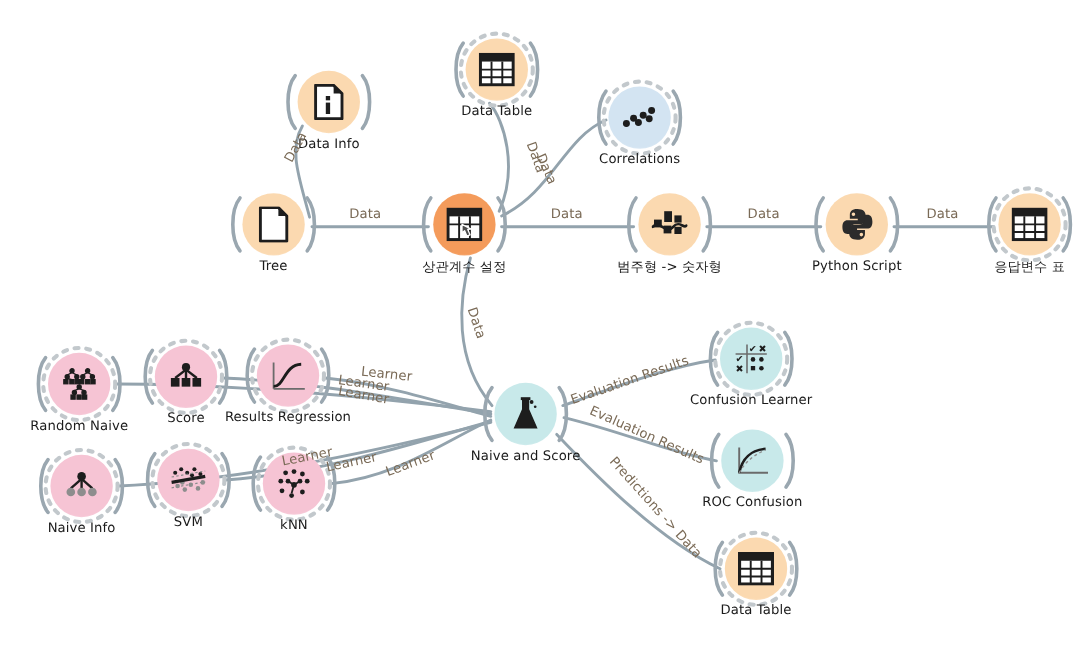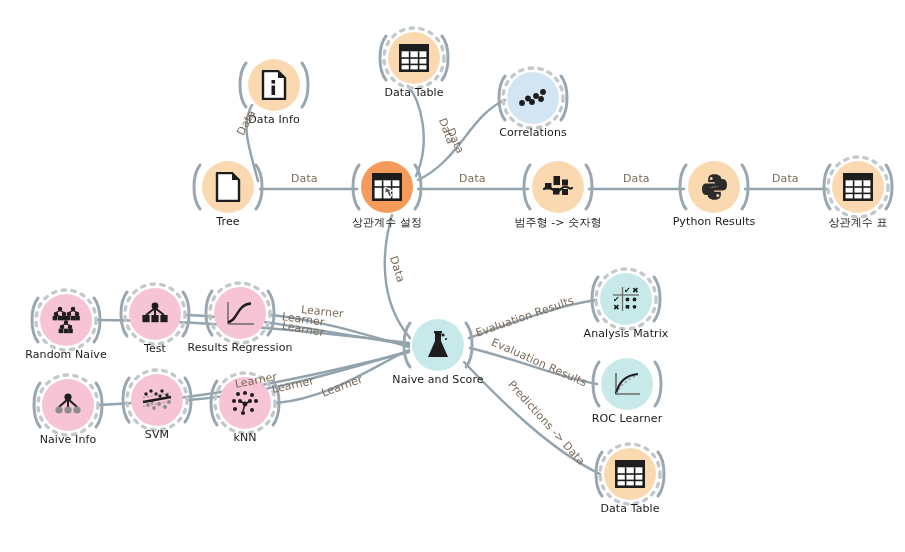--- a/index.html
+++ b/index.html
@@ -212,21 +212,21 @@
             <svg class="ico" width="27" height="28" viewBox="0 0 27 28">
       <path d="M13.5 1.2 C8.6 1.2 7.2 3.4 7.2 6.2 v3.1 h6.6 v1.2 H5.3 C2.6 10.5 1 12.3 1 16.2
                c0 3.7 1.5 5.8 4.3 5.8 h2.1 v-3.6 c0-2.9 2.2-4.6 4.6-4.6 h4.4 c2.3 0 3.9-1.6 3.9-3.9
                V6.2 C20.3 3.6 18.4 1.2 13.5 1.2 z M10.2 4 a1.5 1.5 0 1 1 0 3 a1.5 1.5 0 0 1 0 -3 z" fill="#2b2b2b"></path>
       <path d="M13.5 26.8 c4.9 0 6.3-2.2 6.3-5 v-3.1 h-6.6 v-1.2 h8.5 c2.7 0 4.3-1.8 4.3-5.7
                0-3.7-1.5-5.8-4.3-5.8 h-2.1 v3.6 c0 2.9-2.2 4.6-4.6 4.6 H10.6 c-2.3 0-3.9 1.6-3.9 3.9
                v3.7 C6.7 24.4 8.6 26.8 13.5 26.8 z M16.8 24 a1.5 1.5 0 1 1 0-3 a1.5 1.5 0 0 1 0 3 z" fill="#2b2b2b"></path>
             </svg>
           </span>
         </div>
-        <div class="node-label">Python Results</div>
+        <div class="node-label">Python Script</div>
       </div>
       <div class="node" style="left: 858px; top: 187px;">
         <svg width="66" height="66" viewBox="0 0 66 66" style="position: absolute; left: -33px; top: -33px;">
           <circle cx="33" cy="33" r="30" fill="none" stroke="#c2c8cc" stroke-width="3.4" stroke-dasharray="3.4 6.4" stroke-linecap="round"></circle>
         </svg>
         <svg width="80" height="56" viewBox="0 0 80 56" style="position: absolute; left: -40px; top: -28px;">
           <path d="M 12 6 C 4 16, 4 40, 12 50" fill="none" stroke="#9aa7b0" stroke-width="3" stroke-linecap="round"></path>
           <path d="M 68 6 C 76 16, 76 40, 68 50" fill="none" stroke="#9aa7b0" stroke-width="3" stroke-linecap="round"></path>
         </svg>
         <div class="node-body" style="background: radial-gradient(circle at 50% 42%, rgb(251, 217, 176) 55%, rgb(251, 217, 176) 72%, rgba(255, 255, 255, 0) 100%);">
@@ -234,21 +234,21 @@
             <svg class="ico" width="30" height="28" viewBox="0 0 30 28">
       <rect x="1.3" y="1.3" width="27.4" height="25.4" fill="#ffffff" stroke="#1d1d1d" stroke-width="2.6"></rect>
       <rect x="1.3" y="1.3" width="27.4" height="6" fill="#1d1d1d"></rect>
       <line x1="10.6" y1="7.3" x2="10.6" y2="26.7" stroke="#1d1d1d" stroke-width="1.6"></line>
       <line x1="19.6" y1="7.3" x2="19.6" y2="26.7" stroke="#1d1d1d" stroke-width="1.6"></line>
       <line x1="1.3" y1="14" x2="28.7" y2="14" stroke="#1d1d1d" stroke-width="1.6"></line>
       <line x1="1.3" y1="20.4" x2="28.7" y2="20.4" stroke="#1d1d1d" stroke-width="1.6"></line>
             </svg>
           </span>
         </div>
-        <div class="node-label">상관계수 표</div>
+        <div class="node-label">응답변수 표</div>
       </div>
       <div class="node" style="left: 66px; top: 320px;">
         <svg width="66" height="66" viewBox="0 0 66 66" style="position: absolute; left: -33px; top: -33px;">
           <circle cx="33" cy="33" r="30" fill="none" stroke="#c2c8cc" stroke-width="3.4" stroke-dasharray="3.4 6.4" stroke-linecap="round"></circle>
         </svg>
         <svg width="80" height="56" viewBox="0 0 80 56" style="position: absolute; left: -40px; top: -28px;">
           <path d="M 12 6 C 4 16, 4 40, 12 50" fill="none" stroke="#9aa7b0" stroke-width="3" stroke-linecap="round"></path>
           <path d="M 68 6 C 76 16, 76 40, 68 50" fill="none" stroke="#9aa7b0" stroke-width="3" stroke-linecap="round"></path>
         </svg>
         <div class="node-body" style="background: radial-gradient(circle at 50% 42%, rgb(246, 196, 212) 55%, rgb(246, 196, 212) 72%, rgba(255, 255, 255, 0) 100%);">
@@ -302,21 +302,21 @@
       <line x1="14" y1="6" x2="5" y2="13" stroke="#1d1d1d" stroke-width="2"></line>
       <line x1="14" y1="6" x2="14" y2="13" stroke="#1d1d1d" stroke-width="2"></line>
       <line x1="14" y1="6" x2="23" y2="13" stroke="#1d1d1d" stroke-width="2"></line>
       <circle cx="14" cy="4" r="3.4" fill="#1d1d1d"></circle>
       <rect x="1.4" y="13" width="7.2" height="7.2" fill="#1d1d1d"></rect>
       <rect x="10.4" y="13" width="7.2" height="7.2" fill="#1d1d1d"></rect>
       <rect x="19.4" y="13" width="7.2" height="7.2" fill="#1d1d1d"></rect>
             </svg>
           </span>
         </div>
-        <div class="node-label">Test</div>
+        <div class="node-label">Score</div>
       </div>
       <div class="node" style="left: 240px; top: 313px;">
         <svg width="66" height="66" viewBox="0 0 66 66" style="position: absolute; left: -33px; top: -33px;">
           <circle cx="33" cy="33" r="30" fill="none" stroke="#c2c8cc" stroke-width="3.4" stroke-dasharray="3.4 6.4" stroke-linecap="round"></circle>
         </svg>
         <svg width="80" height="56" viewBox="0 0 80 56" style="position: absolute; left: -40px; top: -28px;">
           <path d="M 12 6 C 4 16, 4 40, 12 50" fill="none" stroke="#9aa7b0" stroke-width="3" stroke-linecap="round"></path>
           <path d="M 68 6 C 76 16, 76 40, 68 50" fill="none" stroke="#9aa7b0" stroke-width="3" stroke-linecap="round"></path>
         </svg>
         <div class="node-body" style="background: radial-gradient(circle at 50% 42%, rgb(246, 196, 212) 55%, rgb(246, 196, 212) 72%, rgba(255, 255, 255, 0) 100%);">
@@ -456,37 +456,37 @@
       <text x="20" y="7" font-size="8" font-family="DejaVu Sans, sans-serif" fill="#1d1d1d">✖</text>
       <text x="1" y="16" font-size="8" font-family="DejaVu Sans, sans-serif" fill="#1d1d1d">✔</text>
       <text x="1" y="24" font-size="8" font-family="DejaVu Sans, sans-serif" fill="#1d1d1d">✖</text>
       <circle cx="15.5" cy="13.5" r="1.9" fill="#1d1d1d"></circle>
       <circle cx="22.5" cy="13.5" r="1.9" fill="#1d1d1d"></circle>
       <rect x="13.7" y="19" width="3.6" height="3.6" fill="#1d1d1d"></rect>
       <circle cx="22.5" cy="20.8" r="1.9" fill="#1d1d1d"></circle>
             </svg>
           </span>
         </div>
-        <div class="node-label">Analysis Matrix</div>
+        <div class="node-label">Confusion Learner</div>
       </div>
       <div class="node" style="left: 627px; top: 384px;">
         <svg width="80" height="56" viewBox="0 0 80 56" style="position: absolute; left: -40px; top: -28px;">
           <path d="M 12 6 C 4 16, 4 40, 12 50" fill="none" stroke="#9aa7b0" stroke-width="3" stroke-linecap="round"></path>
           <path d="M 68 6 C 76 16, 76 40, 68 50" fill="none" stroke="#9aa7b0" stroke-width="3" stroke-linecap="round"></path>
         </svg>
         <div class="node-body" style="background: radial-gradient(circle at 50% 42%, rgb(200, 233, 234) 55%, rgb(200, 233, 234) 72%, rgba(255, 255, 255, 0) 100%);">
           <span>
             <svg class="ico" width="28" height="26" viewBox="0 0 28 26">
       <path d="M3 2 V23 H27" fill="none" stroke="#6b6b6b" stroke-width="1.6"></path>
       <path d="M3 23 C6 9, 14 4, 25 3" fill="none" stroke="#1d1d1d" stroke-width="2.2"></path>
       <path d="M3 23 C8 14, 15 8, 25 4" fill="none" stroke="#8d8d8d" stroke-width="1.2" stroke-dasharray="2.4 2.4"></path>
             </svg>
           </span>
         </div>
-        <div class="node-label">ROC Learner</div>
+        <div class="node-label">ROC Confusion</div>
       </div>
       <div class="node" style="left: 630px; top: 474px;">
         <svg width="66" height="66" viewBox="0 0 66 66" style="position: absolute; left: -33px; top: -33px;">
           <circle cx="33" cy="33" r="30" fill="none" stroke="#c2c8cc" stroke-width="3.4" stroke-dasharray="3.4 6.4" stroke-linecap="round"></circle>
         </svg>
         <svg width="80" height="56" viewBox="0 0 80 56" style="position: absolute; left: -40px; top: -28px;">
           <path d="M 12 6 C 4 16, 4 40, 12 50" fill="none" stroke="#9aa7b0" stroke-width="3" stroke-linecap="round"></path>
           <path d="M 68 6 C 76 16, 76 40, 68 50" fill="none" stroke="#9aa7b0" stroke-width="3" stroke-linecap="round"></path>
         </svg>
         <div class="node-body" style="background: radial-gradient(circle at 50% 42%, rgb(251, 217, 176) 55%, rgb(251, 217, 176) 72%, rgba(255, 255, 255, 0) 100%);">

